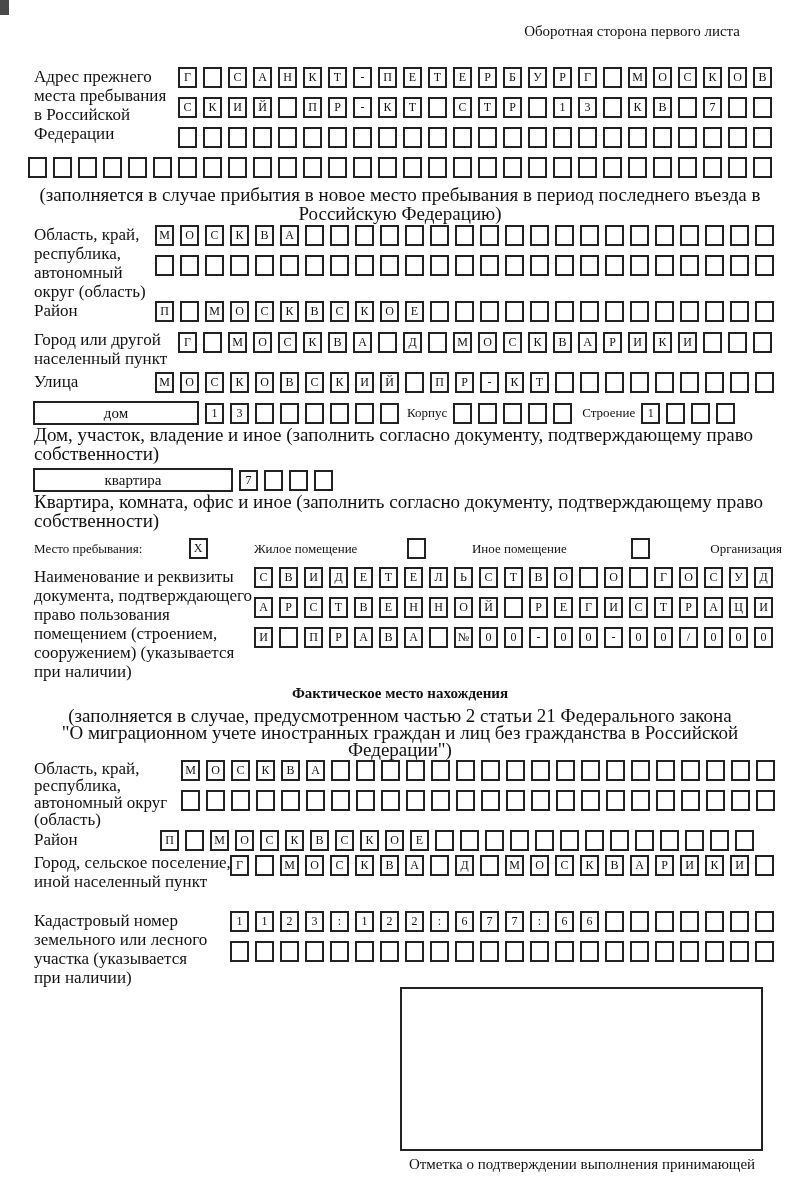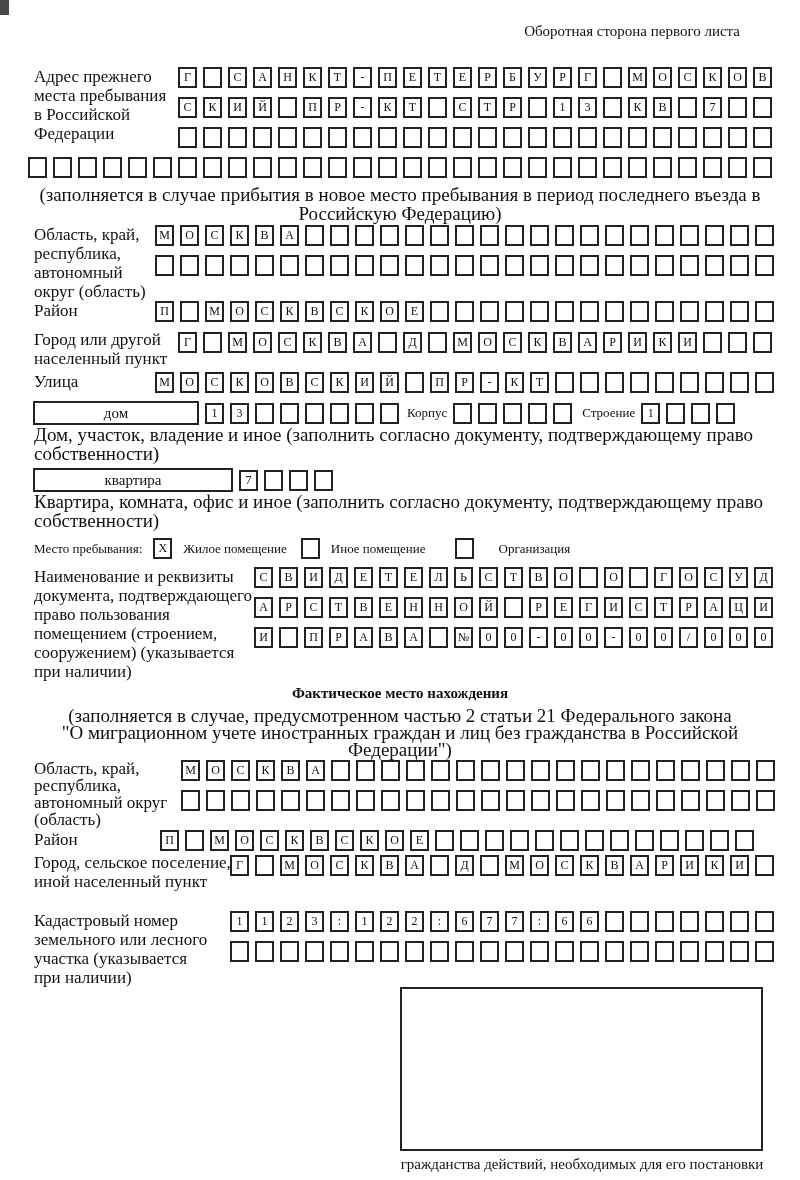--- a/index.html
+++ b/index.html
@@ -363,21 +363,21 @@
     <div class="widebox" style="width:196px;">квартира</div>
     <div class="cells">
         <div class="cell">7</div>
         <div class="cell"></div>
         <div class="cell"></div>
         <div class="cell"></div>
       </div>
   </div>
   <div class="note" style="margin-left:16px;">Квартира, комната, офис и иное (заполнить согласно документу, подтверждающему право собственности)</div>
 
-  <div class="inline-line" style="margin-top:8px;margin-left:16px;gap:11px;">
+  <div class="inline-line" style="margin-top:8px;margin-left:16px;gap:11px;justify-content:space-between;">
     <div class="inline-label">Место пребывания:</div>
     <div class="cells">
         <div class="cell">X</div>
       </div>
     <div class="inline-label">Жилое помещение</div>
     <div class="cells" style="margin-left:3px;">
         <div class="cell"></div>
       </div>
     <div class="inline-label">Иное помещение</div>
     <div class="cells" style="margin-left:18px;">
@@ -650,16 +650,17 @@
           <div class="cell"></div>
           <div class="cell"></div>
           <div class="cell"></div>
           <div class="cell"></div>
         </div>
     </div>
   </div>
 
   <div class="stamp-box" style="margin-left:382px;width:363px;height:164px;"></div>
   <div class="stamp-caption" style="margin-top:2px;margin-left:369px;width:390px;">
+    <div>Отметка о подтверждении выполнения принимающей</div>
     <div>гражданства действий, необходимых для его постановки</div>
 
   </div>
 </div>
 
 </body></html>

